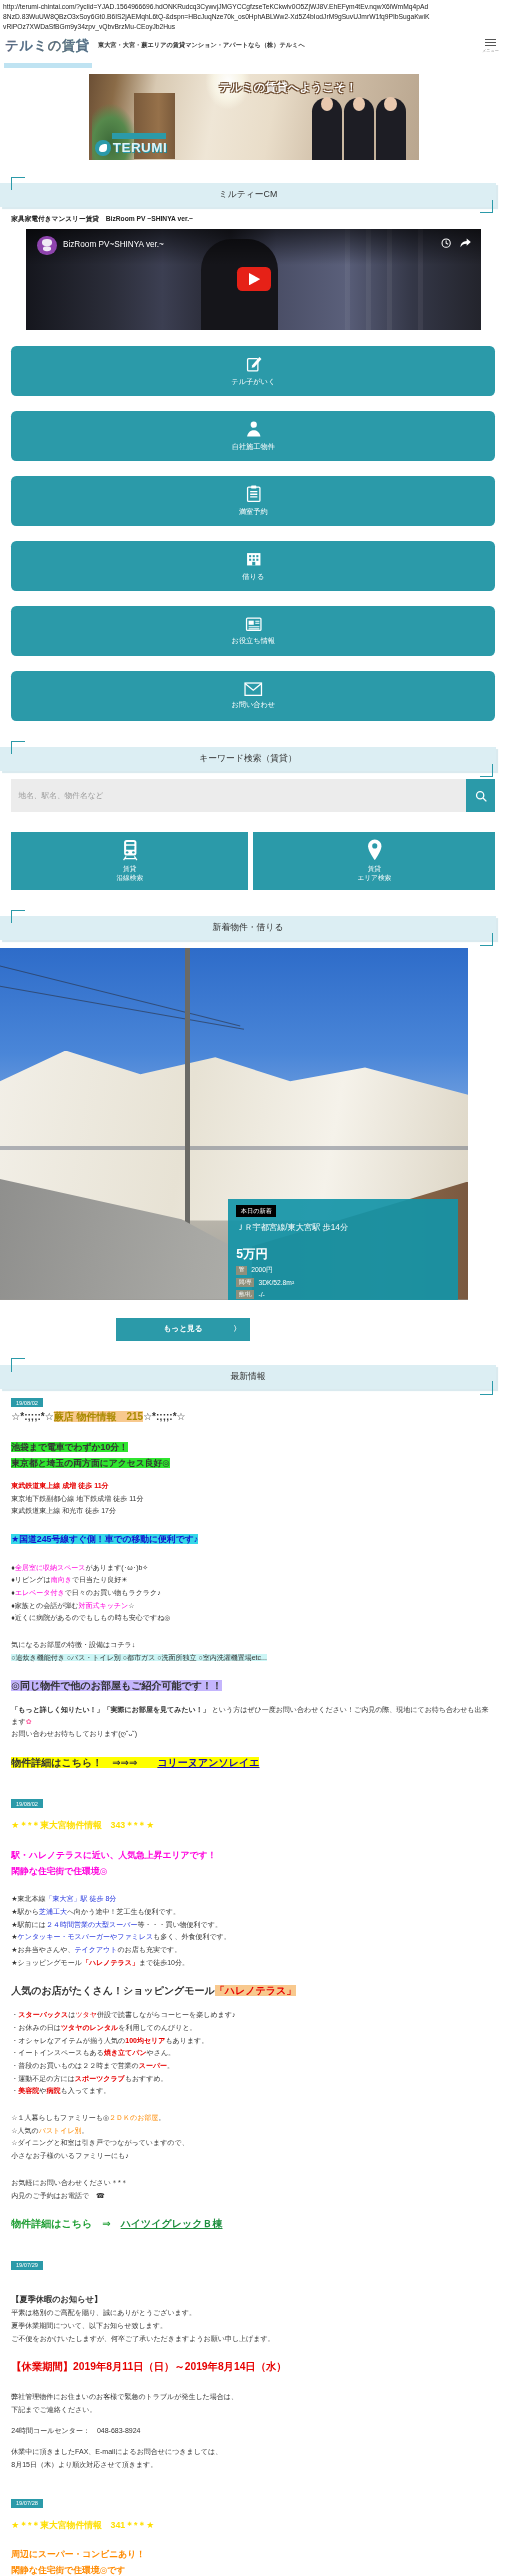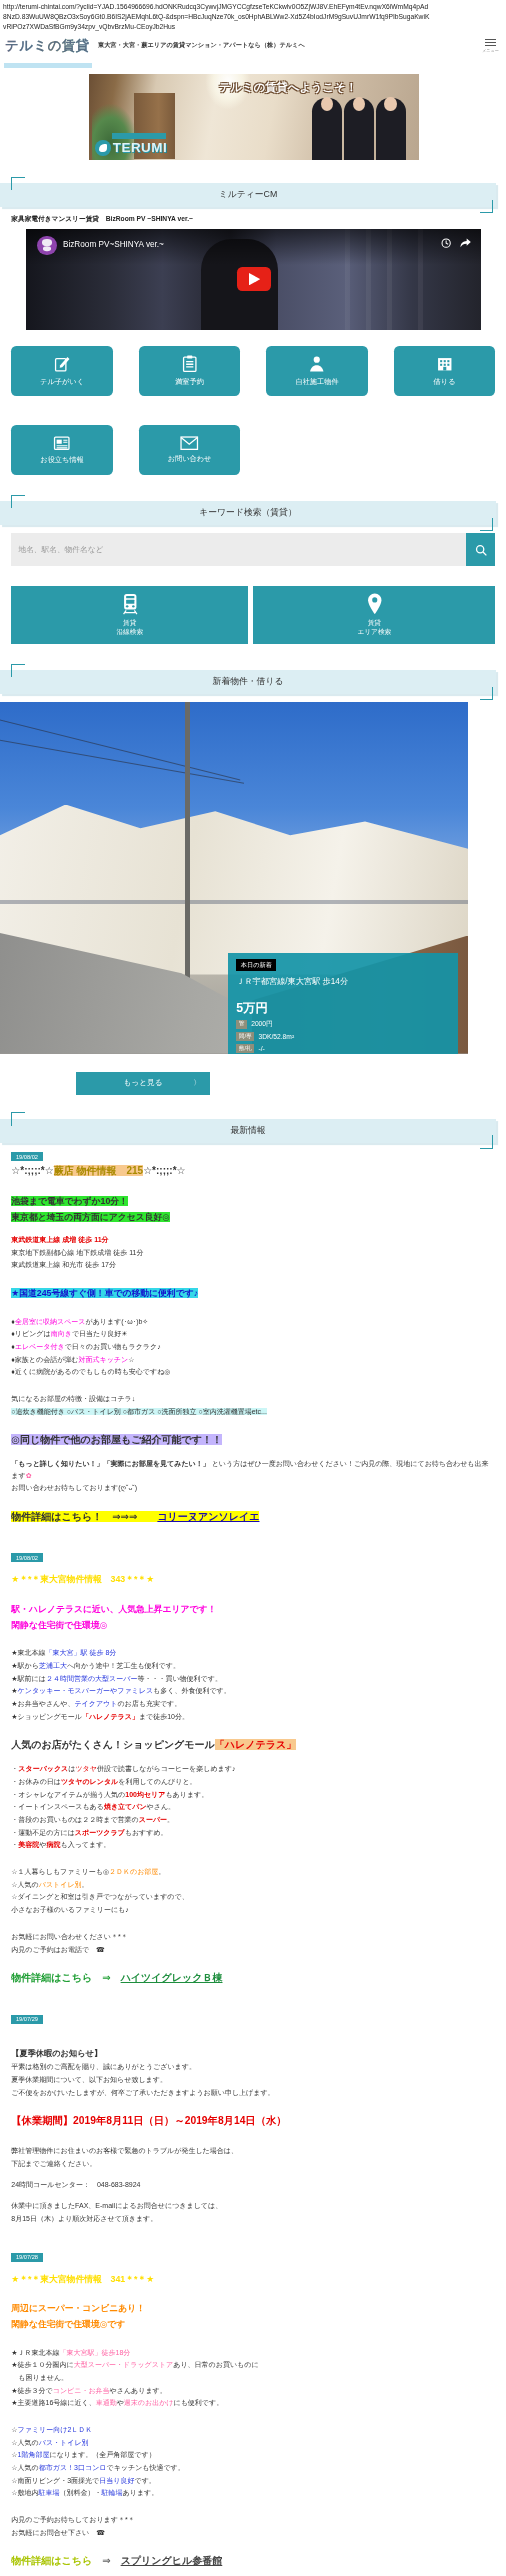--- a/index.html
+++ b/index.html
@@ -45,21 +45,21 @@
   .video .figure{position:absolute;left:175px;top:10.3px;width:77px;height:91px;border-radius:31px 31px 0 0;background:#15151a;}
   .vid-top{position:absolute;left:0;top:0;right:0;height:36px;background:linear-gradient(180deg,rgba(0,0,0,.6),transparent);}
   .vid-avatar{position:absolute;left:11.3px;top:7.2px;width:19.6px;height:19.6px;border-radius:50%;background:#8e44ad;cursor:pointer;}
   .vid-avatar::after{content:"";position:absolute;left:5.2px;top:3.6px;width:9.3px;height:6.2px;border-radius:50%;background:#f0eaf5;box-shadow:0 6.2px 0 -1px #f0eaf5;}
   .vid-title{position:absolute;left:37px;top:11.3px;font-size:8.2px;color:#fff;cursor:pointer;}
   .vid-actions{position:absolute;right:9.3px;top:9.3px;display:flex;gap:9.3px;}
   .vid-actions svg{cursor:pointer;}
   .play-btn{position:absolute;left:50%;top:50%;transform:translate(-50%,-50%);width:34px;height:24px;border-radius:5.2px;background:#e62117;display:flex;align-items:center;justify-content:center;cursor:pointer;}
   .play-btn svg{margin-left:1.5px;}
   
-  .nav-grid{margin:16.5px 0 0 11.3px;width:484px;display:grid;grid-template-columns:repeat(4,1fr);gap:29px 26px;}
+  .nav-grid{margin:16.5px 0 0 11.3px;width:484px;display:grid;grid-template-columns:repeat(1,1fr);gap:15px 26px;}
   .nav-btn{height:50px;border-radius:5.2px;background:#2b9aa9;color:#fff;display:flex;flex-direction:column;align-items:center;justify-content:center;gap:4.1px;cursor:pointer;font-size:7.2px;}
   .nav-btn svg{display:block;}
   
   .search-row{margin:8.2px 0 0 11.3px;width:484px;display:flex;height:33px;}
   .search-input{flex:1;background:#ececec;border:none;outline:none;font-size:7.7px;padding:0 7.2px;color:#333;font-family:inherit;}
   .search-input::placeholder{color:#999;}
   .search-btn{width:29px;background:#2b9aa9;border:none;display:flex;align-items:center;justify-content:center;cursor:pointer;}
   .tiles{margin:19.6px 0 0 11.3px;width:484px;display:flex;gap:5.2px;}
   .tile{height:58px;background:#2b9aa9;color:#fff;display:flex;flex-direction:column;align-items:center;justify-content:center;gap:3.1px;cursor:pointer;}
   .tile.t1{width:237px;}.tile.t2{width:242px;}
@@ -76,21 +76,21 @@
   .wire.w2{top:36px;transform:rotate(10deg);}
   .road{position:absolute;left:0;bottom:0;width:330px;height:134px;background:linear-gradient(100deg,#8f8f8d,#a8a8a4 60%,#b5b5b0);clip-path:polygon(0 10%,55% 40%,100% 100%,0 100%);}
   .dirt{position:absolute;right:0;bottom:0;width:216px;height:118px;background:linear-gradient(90deg,#7c5c41,#8d6a4a 60%,#7a5940);clip-path:polygon(0 55%,100% 0,100% 100%,0 100%);}
   .prop-card{position:absolute;left:228px;top:251px;width:230px;height:101px;background:rgba(20,148,167,.92);color:#fff;padding:6.7px 8.2px;box-sizing:border-box;}
   .prop-badge{display:inline-block;background:#000;color:#fff;font-size:6.2px;padding:1.5px 4.6px;}
   .prop-station{font-size:8.2px;margin-top:4.6px;}
   .prop-price{font-size:12.4px;font-weight:700;margin-top:13px;}
   .prop-row{display:flex;align-items:center;margin-top:3.1px;font-size:6.7px;}
   .prop-label{background:rgba(150,142,120,.95);color:#fff;font-size:5.7px;padding:0.5px 2.6px;margin-right:4.1px;white-space:nowrap;}
   
-  .more-btn{position:relative;width:134px;height:23px;margin-left:76px;background:#2b9aa9;color:#fff;font-size:7.7px;display:flex;align-items:center;justify-content:center;cursor:pointer;}
+  .more-btn{position:relative;width:134px;height:23px;margin-left:116px;background:#2b9aa9;color:#fff;font-size:7.7px;display:flex;align-items:center;justify-content:center;cursor:pointer;font-weight:bold;}
   .more-btn .chev{position:absolute;right:9.3px;font-size:7.2px;}
   
   #blog-list{margin:9.3px 0 0 11.3px;width:484px;}
   .post{margin-top:28px;}
   .post:first-child{margin-top:0;}
   .date-badge{display:inline-block;background:#2b9aa9;color:#fff;font-size:5.7px;padding:1.5px 4.6px;}
   .pline{font-size:7px;line-height:1.6;margin-top:1.5px;color:#333;}
   .g1{margin-top:10px;}.g2{margin-top:15.5px;}.g3{margin-top:23px;}
   .t15b{font-size:10px;font-weight:700;}
   .t17b{font-size:8.8px;font-weight:700;}
@@ -180,33 +180,33 @@
 
 <div class="nav-grid">
   <div class="nav-btn">
     <svg width="17.5" height="17.5" viewBox="0 0 34 34">
         <rect x="5" y="7" width="20" height="24" rx="2" fill="none" stroke="#fff" stroke-width="2.5"></rect>
         <path d="M14 20L28 4l4 4-14 16-5 1z" fill="#fff"></path>
       </svg>
     <span>テル子がいく</span>
   </div>
   <div class="nav-btn">
+    <svg width="17.5" height="17.5" viewBox="0 0 34 34">
+        <circle cx="17" cy="9" r="6" fill="#fff"></circle>
+        <path d="M4 32c2-9 8-12 13-12s11 3 13 12z" fill="#fff"></path>
+      </svg>
+    <span>自社施工物件</span>
+  </div>
+  <div class="nav-btn">
     <svg width="15.5" height="17.5" viewBox="0 0 30 34">
         <rect x="3" y="4" width="24" height="28" rx="2" fill="none" stroke="#fff" stroke-width="2.5"></rect>
         <rect x="10" y="1" width="10" height="6" rx="1" fill="#fff"></rect>
         <path d="M8 13h14M8 18h14M8 23h14" stroke="#fff" stroke-width="2.5"></path>
       </svg>
     <span>満室予約</span>
-  </div>
-  <div class="nav-btn">
-    <svg width="17.5" height="17.5" viewBox="0 0 34 34">
-        <circle cx="17" cy="9" r="6" fill="#fff"></circle>
-        <path d="M4 32c2-9 8-12 13-12s11 3 13 12z" fill="#fff"></path>
-      </svg>
-    <span>自社施工物件</span>
   </div>
   <div class="nav-btn">
     <svg width="17.5" height="17.5" viewBox="0 0 34 34">
         <rect x="4" y="6" width="26" height="24" fill="#fff"></rect>
         <rect x="8" y="10" width="4" height="4" fill="#2b9aa9"></rect>
         <rect x="15" y="10" width="4" height="4" fill="#2b9aa9"></rect>
         <rect x="22" y="10" width="4" height="4" fill="#2b9aa9"></rect>
         <rect x="8" y="17" width="4" height="4" fill="#2b9aa9"></rect>
         <rect x="15" y="17" width="4" height="4" fill="#2b9aa9"></rect>
         <rect x="22" y="17" width="4" height="4" fill="#2b9aa9"></rect>

